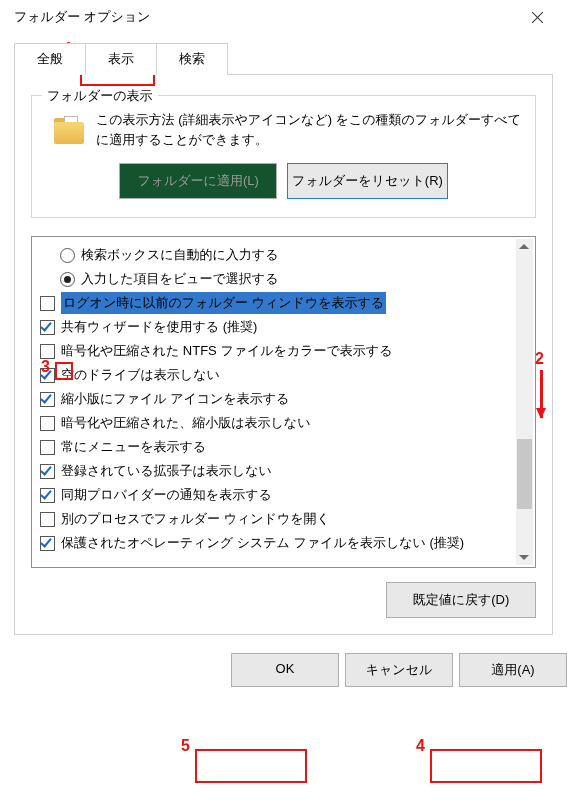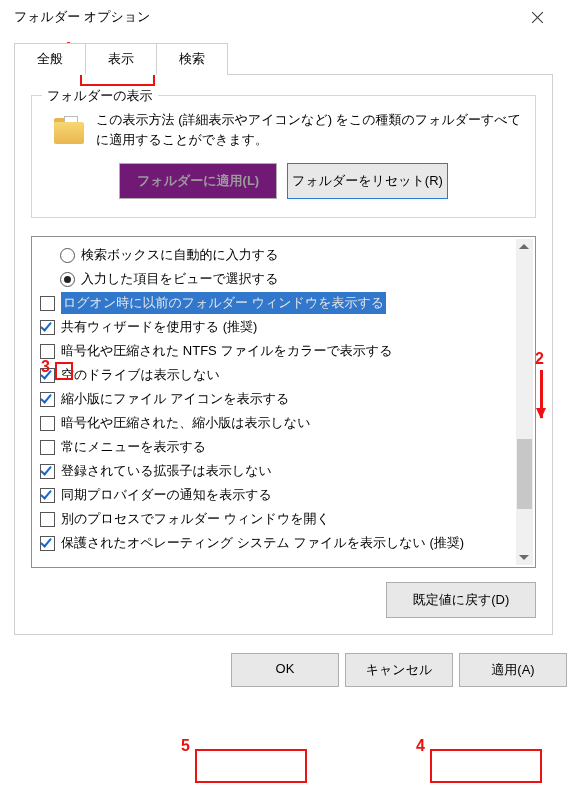--- a/index.html
+++ b/index.html
@@ -153,23 +153,22 @@
     border: 1px solid #aeaeae;
     background: #e8e8e8;
     padding: 8px 4px;
     text-align: center;
     cursor: pointer;
     font-size: 13px;
     min-width: 158px;
   }
   .btn.disabled {
     color: #9a9a9a;
-    background: #701a75;
+    background: #14532d;
     cursor: default;
-    font-weight: bold;
   }
   .btn.highlight {
     border: 1.5px solid #2a7ad0;
     background: #e8e8e8;
   }
 
   .adv-label {
     margin: 10px 0 6px 2px;
   }
   .listbox-wrap {
@@ -249,21 +248,21 @@
     left: 2px;
     top: -1px;
     width: 4px;
     height: 9px;
     border-right: 2px solid #1a66c9;
     border-bottom: 2px solid #1a66c9;
     transform: rotate(40deg);
   }
   .opt-selected .opt-text {
     background: #3177cc;
-    color: #e5e5e5;
+    color: #000000;
     padding: 0 2px;
   }
 
   .bottom-row-1 {
     display: flex;
     justify-content: flex-end;
     margin-top: 14px;
   }
   .bottom-row-1 .btn { min-width: 150px; }
 

